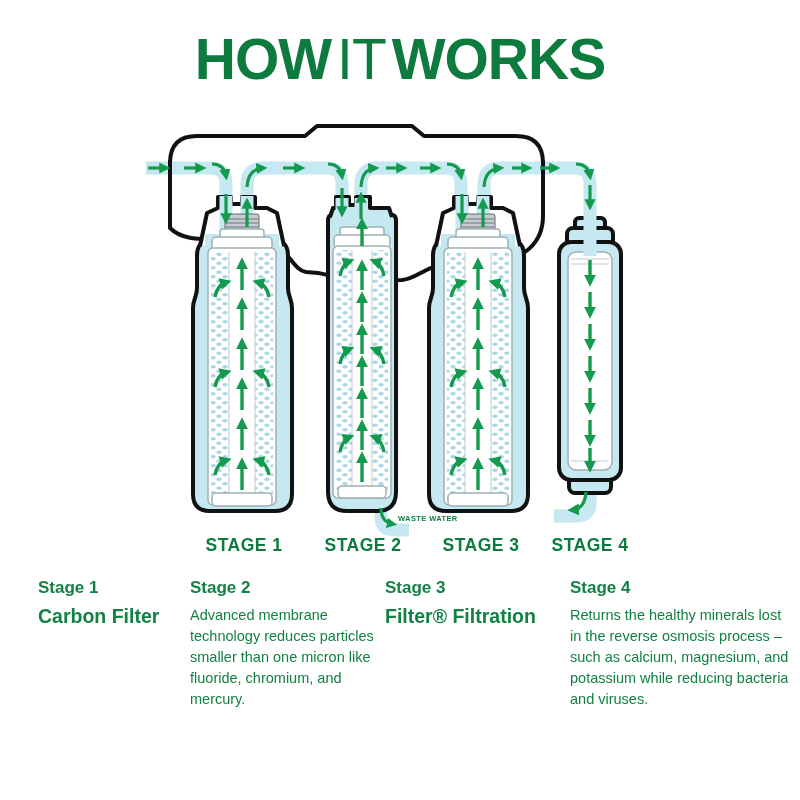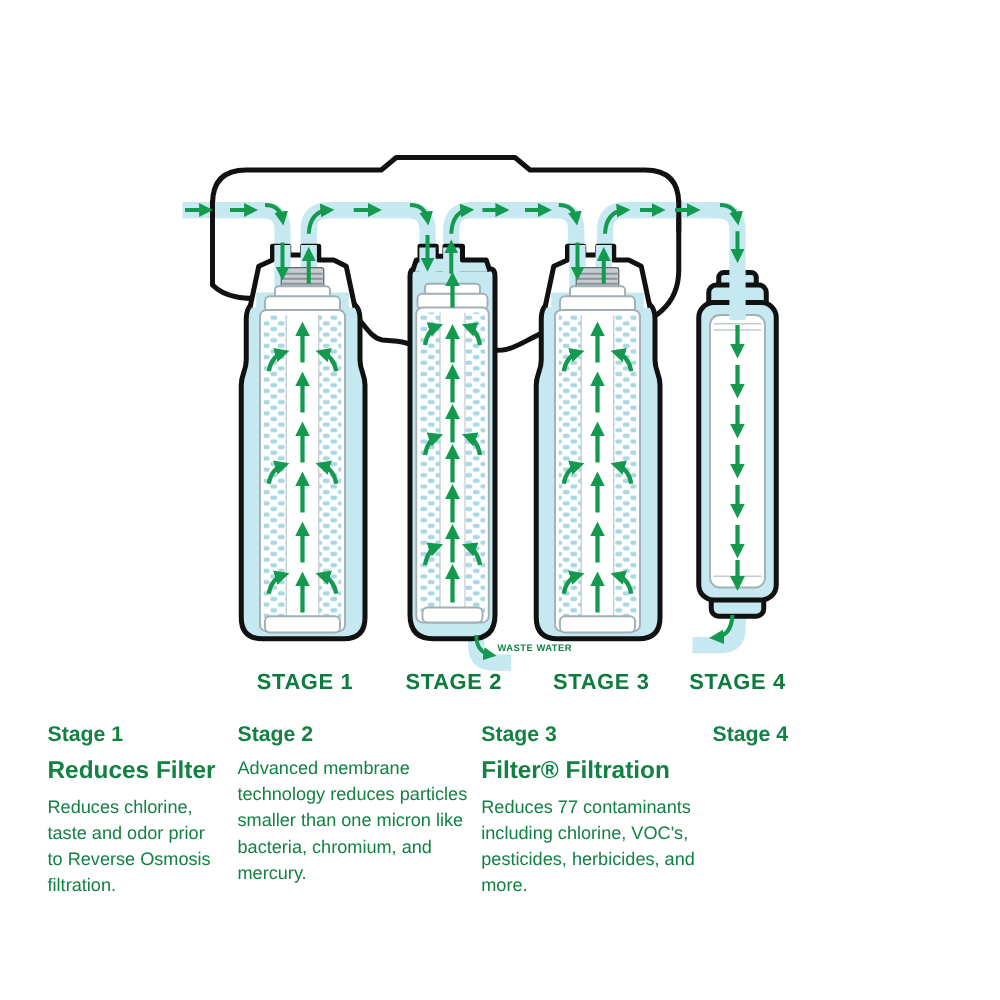--- a/index.html
+++ b/index.html
@@ -18,20 +18,21 @@
   .stage-num{font-size:17px;font-weight:bold;margin:0 0 7px 0;}
   .stage-name{font-size:19.5px;font-weight:bold;margin:0 0 9px 0;line-height:1.15;}
   .stage-desc{font-size:14.5px;line-height:1.44;margin:0;}
   text{font-family:"Liberation Sans", sans-serif;}
 </style>
 </head>
 <body>
 
 <div class="page">
 
+  <div class="title"><span>HOW</span><span class="t-light">IT</span><span>WORKS</span></div>
 
   <svg class="diagram-svg" width="800" height="800" viewBox="0 0 800 800">
     <defs>
       <marker id="ah" viewBox="0 0 10 10" refX="6" refY="5" markerWidth="3.5" markerHeight="3.5" orient="auto">
         <path d="M0 0 L10 5 L0 10 Z" fill="#149a4e"></path>
       </marker>
       <pattern id="dots" width="12" height="9" patternUnits="userSpaceOnUse">
         <ellipse cx="3" cy="2.2" rx="2.8" ry="1.8" fill="#a9d8e5"></ellipse>
         <ellipse cx="9" cy="6.7" rx="2.8" ry="1.8" fill="#a9d8e5"></ellipse>
       </pattern>
@@ -224,30 +225,29 @@
       <text x="244" y="551">STAGE 1</text>
       <text x="363" y="551">STAGE 2</text>
       <text x="481" y="551">STAGE 3</text>
       <text x="590" y="551">STAGE 4</text>
     </g>
   </svg>
 
   <div class="cols">
     <div class="col col-1">
       <p class="stage-num">Stage 1</p>
-      <p class="stage-name">Reduces Filter</p>
-      <p class="stage-desc">Reduces chlorine, taste and odor prior to Reverse Osmosis filtration.</p>
+      <p class="stage-name">Carbon Filter</p>
     </div>
     <div class="col col-2">
       <p class="stage-num">Stage 2</p>
-      <p class="stage-desc">Advanced membrane technology reduces particles smaller than one micron like bacteria, chromium, and mercury.</p>
+      <p class="stage-desc">Advanced membrane technology reduces particles smaller than one micron like fluoride, chromium, and mercury.</p>
     </div>
     <div class="col col-3">
       <p class="stage-num">Stage 3</p>
       <p class="stage-name">Filter® Filtration</p>
-      <p class="stage-desc">Reduces 77 contaminants including chlorine, VOC's, pesticides, herbicides, and more.</p>
     </div>
     <div class="col col-4">
       <p class="stage-num">Stage 4</p>
+      <p class="stage-desc">Returns the healthy minerals lost in the reverse osmosis process – such as calcium, magnesium, and potassium while reducing bacteria and viruses.</p>
     </div>
   </div>
 
 </div>
 
 </body></html>

